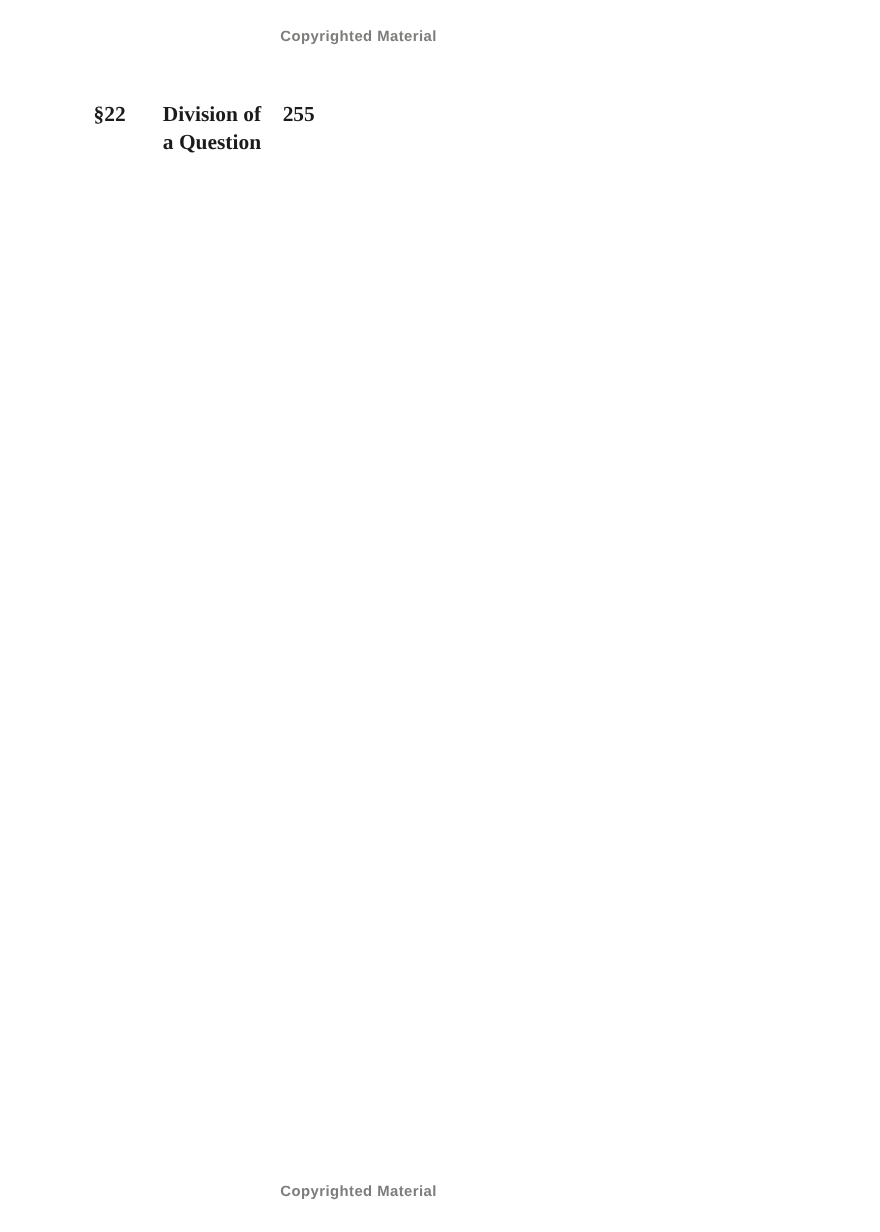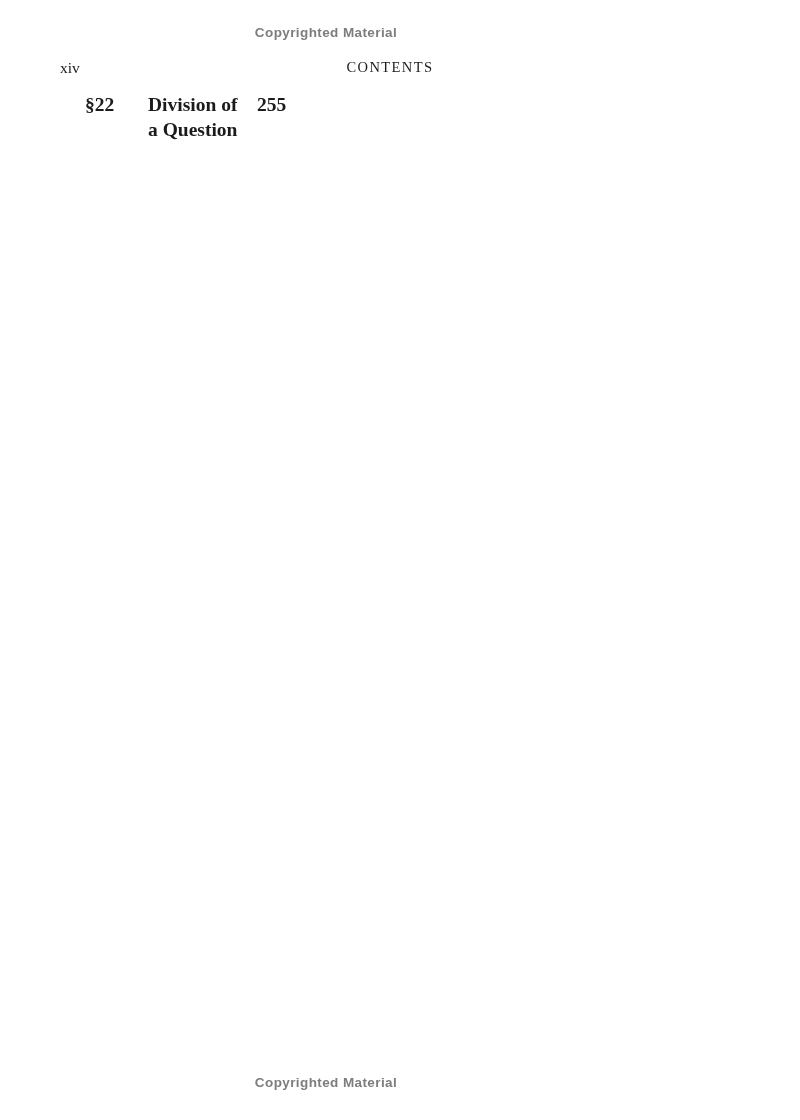--- a/index.html
+++ b/index.html
@@ -89,24 +89,20 @@
     padding-left: 10px;
   }
 </style>
 </head>
 <body>
 
 <div class="page">
 
   <div class="copyright top">Copyrighted Material</div>
 
-  <div class="running-head">
-    <span class="folio">xiv</span>
-    <span class="head-title">CONTENTS</span>
-  </div>
 
   <div class="toc">
       <div class="entry">
         <div class="sec">§22</div>
         <div class="content">
           <div class="title-line with-page">
             <span>Division of a Question</span>
             <span class="page">255</span>
           </div>
         </div>

